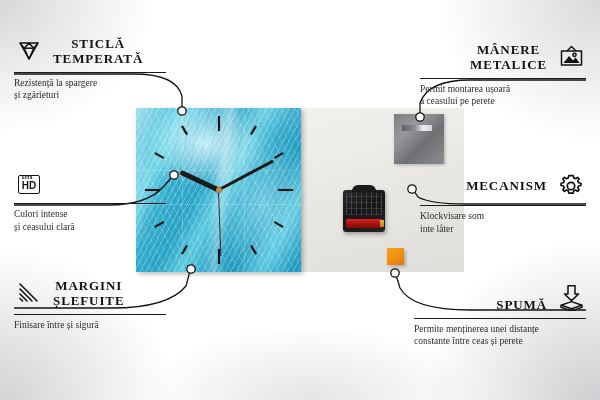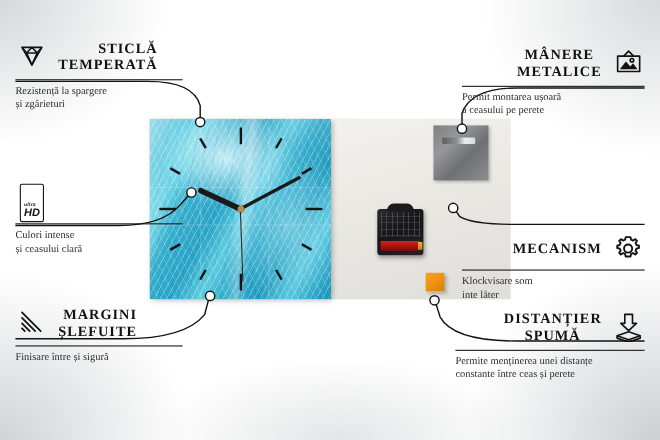--- a/index.html
+++ b/index.html
@@ -266,21 +266,21 @@
   }
   .callout .title {
     font-family: "Liberation Serif", serif;
     font-size: 13px;
     font-weight: bold;
     letter-spacing: 0.9px;
     line-height: 1.18;
     color: #121212;
     text-transform: uppercase;
   }
-  .callout.left .title { text-align: right; }
+  .callout.left .title { text-align: center; }
   .callout.right .title { text-align: center; }
   .callout .rule {
     height: 1px;
     background: #1b1b1b;
     margin-top: 5px;
   }
   .callout .desc {
     font-family: "Liberation Serif", serif;
     font-size: 9.5px;
     line-height: 1.35;
@@ -296,23 +296,22 @@
     height: 28px;
     display: flex;
     align-items: center;
     justify-content: center;
   }
   .ic svg { display: block; }
 
   .hd-box {
     border: 1.6px solid #141414;
     border-radius: 2px;
-    padding: 16px 3px 2px 3px;
+    padding: 0 3px 2px 3px;
     line-height: 1;
-    font-style: italic;
   }
   .hd-ultra {
     font-family: "Liberation Sans", sans-serif;
     font-size: 4.5px;
     font-weight: bold;
     letter-spacing: 0.2px;
     display: block;
     color: #141414;
   }
   .hd-main {
@@ -507,21 +506,21 @@
         </svg>
       </span>
     </div>
     <div class="rule"></div>
     <div class="desc">
       <span>Permit montarea ușoară</span><br>
       <span>a ceasului pe perete</span>
     </div>
   </div>
 
-  <div class="callout right" style="right:14px; top:172px; width:166px;margin-top:40px;">
+  <div class="callout right" style="right:14px; top:172px; width:166px;">
     <div class="head">
       <span class="title">
         <span>MECANISM</span><br>
       </span>
       <span class="ic">
         <svg width="26" height="26" viewBox="0 0 26 26">
           <g fill="none" stroke="#121212" stroke-width="1.7" stroke-linejoin="round">
             <path d="M13,2.6 l2.2,0 0.55,2.3 1.85,0.78 1.95,-1.3 1.55,1.55 -1.3,1.95 0.78,1.85 2.3,0.55 0,2.2 -2.3,0.55 -0.78,1.85 1.3,1.95 -1.55,1.55 -1.95,-1.3 -1.85,0.78 -0.55,2.3 -2.2,0 -2.2,0 -0.55,-2.3 -1.85,-0.78 -1.95,1.3 -1.55,-1.55 1.3,-1.95 -0.78,-1.85 -2.3,-0.55 0,-2.2 2.3,-0.55 0.78,-1.85 -1.3,-1.95 1.55,-1.55 1.95,1.3 1.85,-0.78 0.55,-2.3 z"></path>
             <circle cx="13" cy="13" r="3.7"></circle>
           </g>
@@ -531,21 +530,21 @@
     <div class="rule"></div>
     <div class="desc">
       <span>Klockvisare som</span><br>
       <span>inte låter</span>
     </div>
   </div>
 
   <div class="callout right" style="right:14px; top:282px; width:172px;">
     <div class="head">
       <span class="title">
-        <span>DISTANȚIER</span><br>
+        <br>
         <span>SPUMĂ</span>
       </span>
       <span class="ic">
         <svg width="27" height="27" viewBox="0 0 27 27">
           <g fill="none" stroke="#121212" stroke-width="1.5" stroke-linejoin="round">
             <path d="M10,1.8 l7,0 0,8.2 3.6,0 -7.1,6.6 -7.1,-6.6 3.6,0 z"></path>
             <path d="M13.5,17.6 L24,21.2 L13.5,24.8 L3,21.2 Z"></path>
             <path d="M3,21.2 L3,23.4 L13.5,27 L24,23.4 L24,21.2"></path>
           </g>
         </svg>

